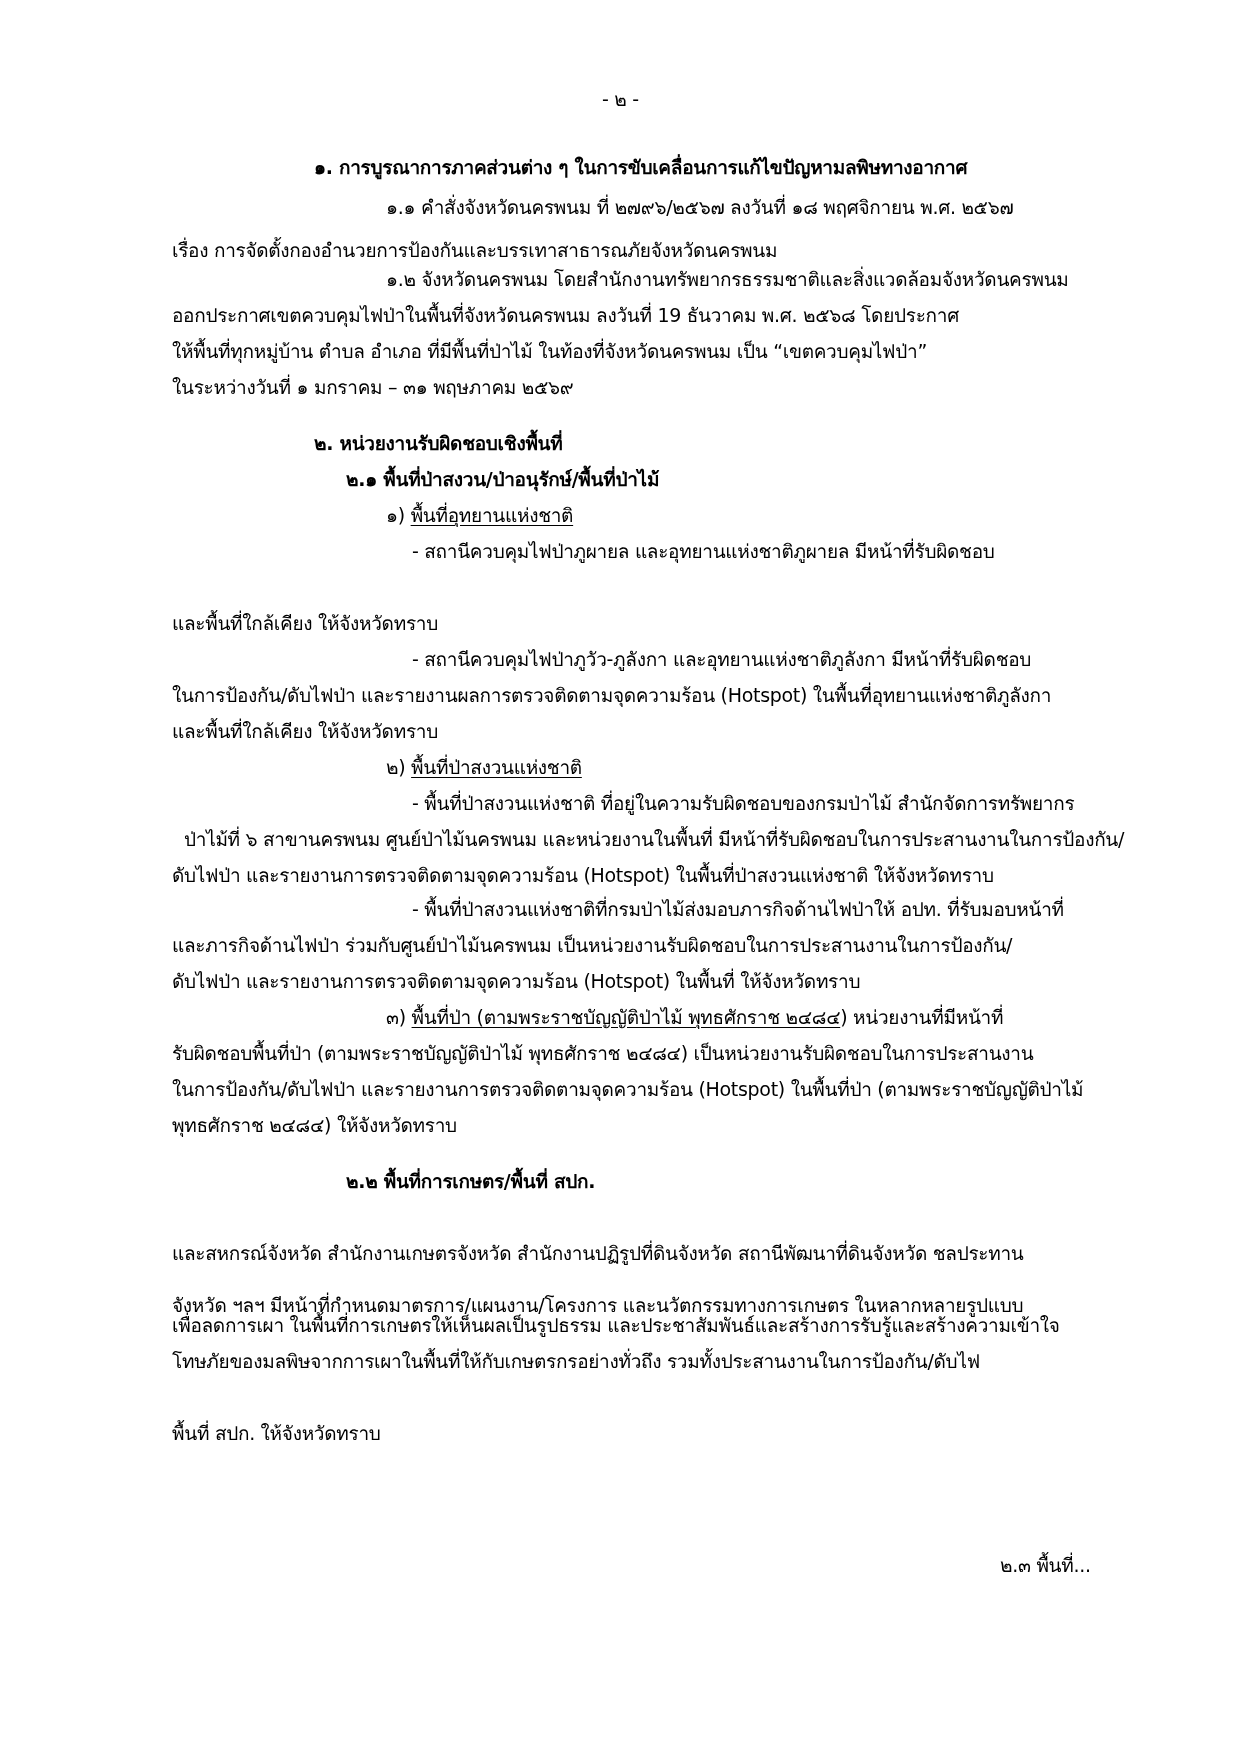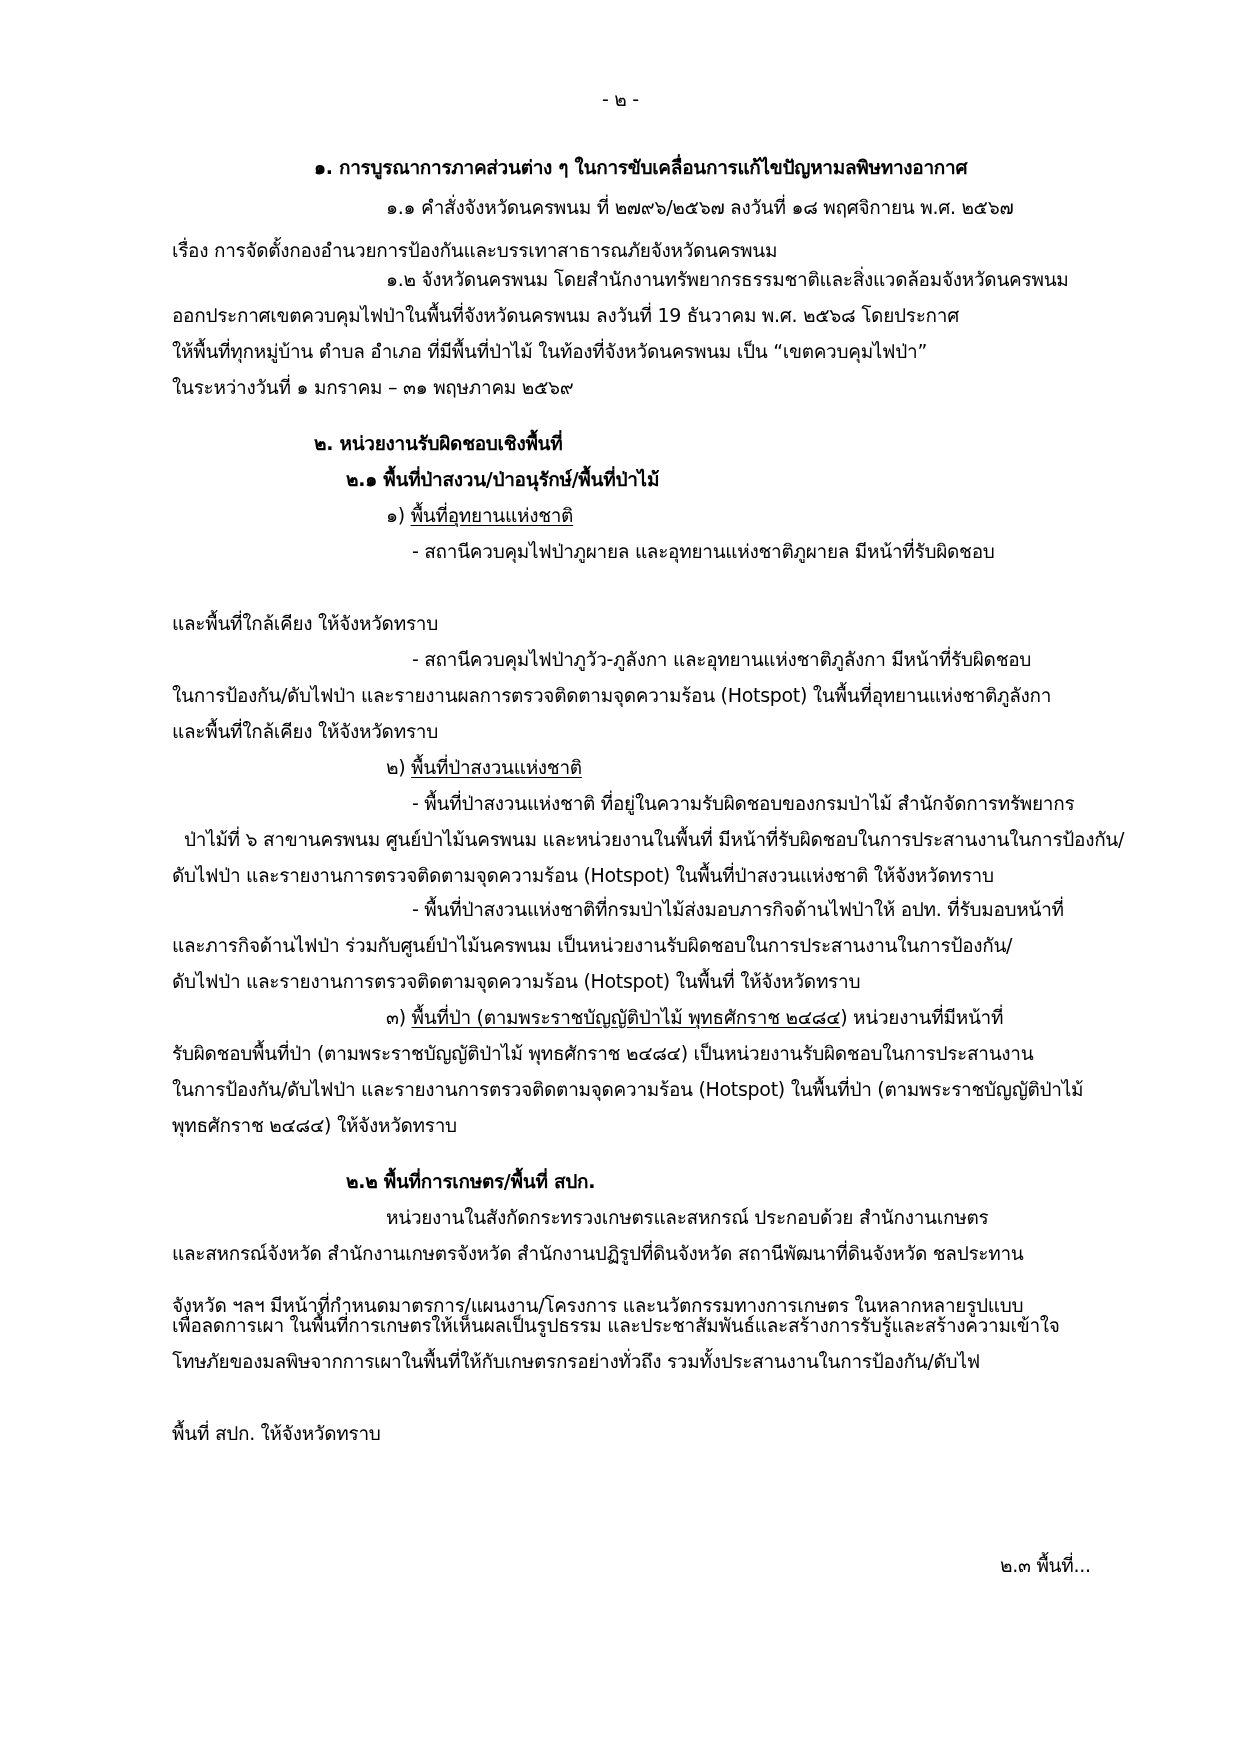--- a/index.html
+++ b/index.html
@@ -63,21 +63,20 @@
 
   <div class="line" style="left:386px; top:1002px;">
     <span>๓)</span>
     <span class="u">พื้นที่ป่า (ตามพระราชบัญญัติป่าไม้ พุทธศักราช ๒๔๘๔</span><span>) หน่วยงานที่มีหน้าที่</span>
   </div>
   <div class="line" style="left:172px; top:1038px;">รับผิดชอบพื้นที่ป่า (ตามพระราชบัญญัติป่าไม้ พุทธศักราช ๒๔๘๔) เป็นหน่วยงานรับผิดชอบในการประสานงาน</div>
   <div class="line" style="left:172px; top:1074px;">ในการป้องกัน/ดับไฟป่า และรายงานการตรวจติดตามจุดความร้อน (Hotspot) ในพื้นที่ป่า (ตามพระราชบัญญัติป่าไม้</div>
   <div class="line" style="left:172px; top:1110px;">พุทธศักราช ๒๔๘๔) ให้จังหวัดทราบ</div>
 
   <div class="line bold" style="left:346px; top:1166px;">๒.๒ พื้นที่การเกษตร/พื้นที่ สปก.</div>
-  <div class="line" style="left:386px; top:1202px;">หน่วยงานในสังกัดกระทรวงเกษตรและสหกรณ์ ประกอบด้วย สำนักงานเกษตร</div>
   <div class="line" style="left:172px; top:1238px;">และสหกรณ์จังหวัด สำนักงานเกษตรจังหวัด สำนักงานปฏิรูปที่ดินจังหวัด สถานีพัฒนาที่ดินจังหวัด ชลประทาน</div>
   <div class="line" style="left:172px; top:1274px;margin-top:16px;">จังหวัด ฯลฯ มีหน้าที่กำหนดมาตรการ/แผนงาน/โครงการ และนวัตกรรมทางการเกษตร ในหลากหลายรูปแบบ</div>
   <div class="line" style="left:172px; top:1310px;">เพื่อลดการเผา ในพื้นที่การเกษตรให้เห็นผลเป็นรูปธรรม และประชาสัมพันธ์และสร้างการรับรู้และสร้างความเข้าใจ</div>
   <div class="line" style="left:172px; top:1346px;">โทษภัยของมลพิษจากการเผาในพื้นที่ให้กับเกษตรกรอย่างทั่วถึง รวมทั้งประสานงานในการป้องกัน/ดับไฟ</div>
   <div class="line" style="left:172px; top:1418px;">พื้นที่ สปก. ให้จังหวัดทราบ</div>
 
   <div class="line" style="left:1000px; top:1550px;">๒.๓ พื้นที่...</div>
 
 </div>
 

